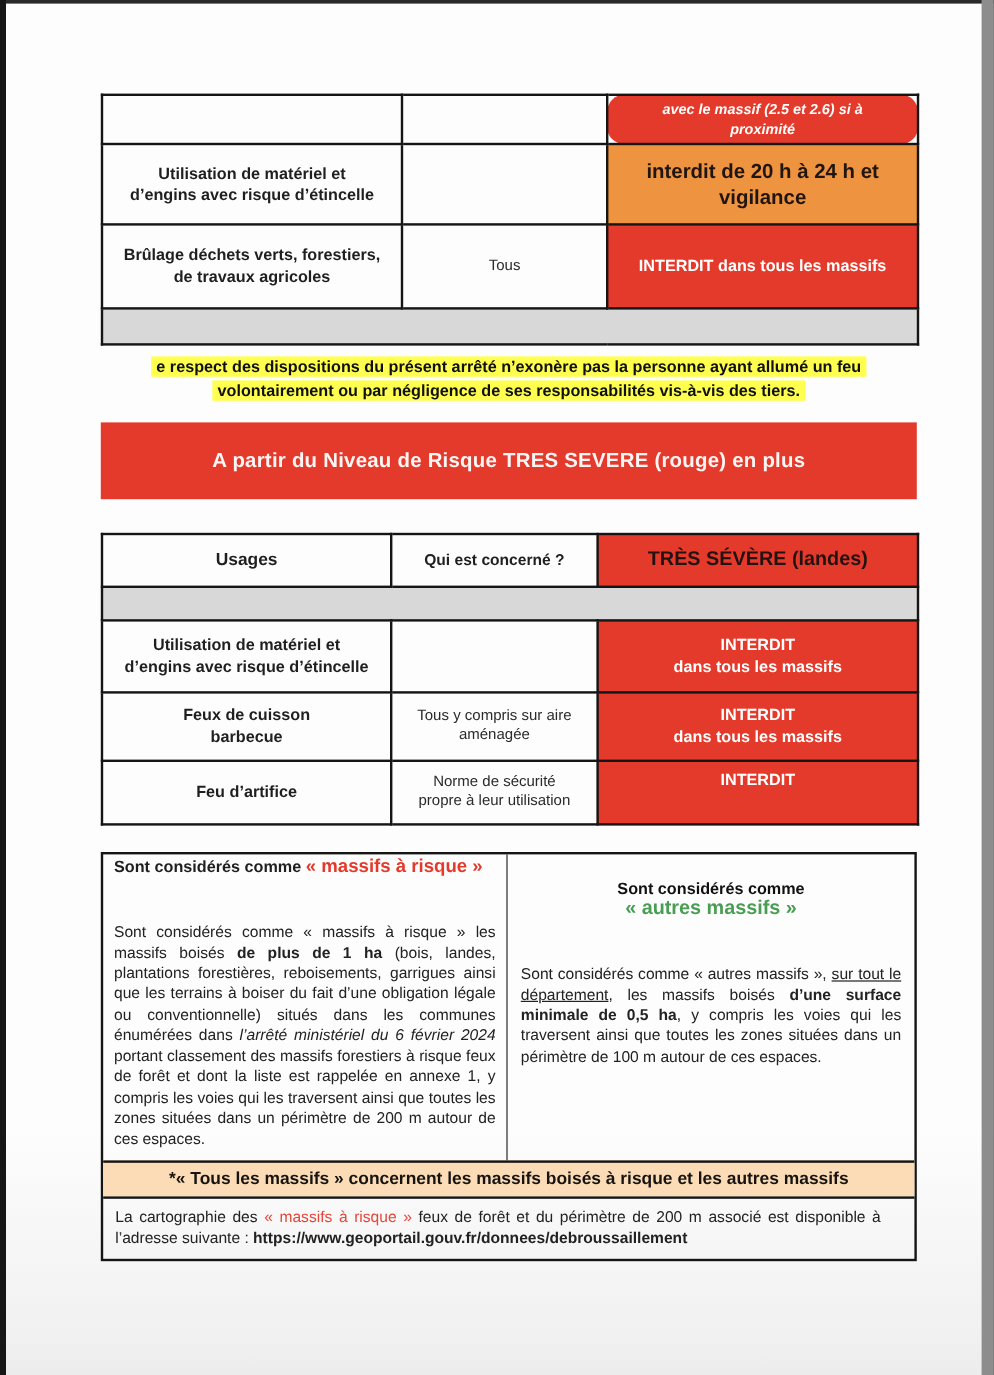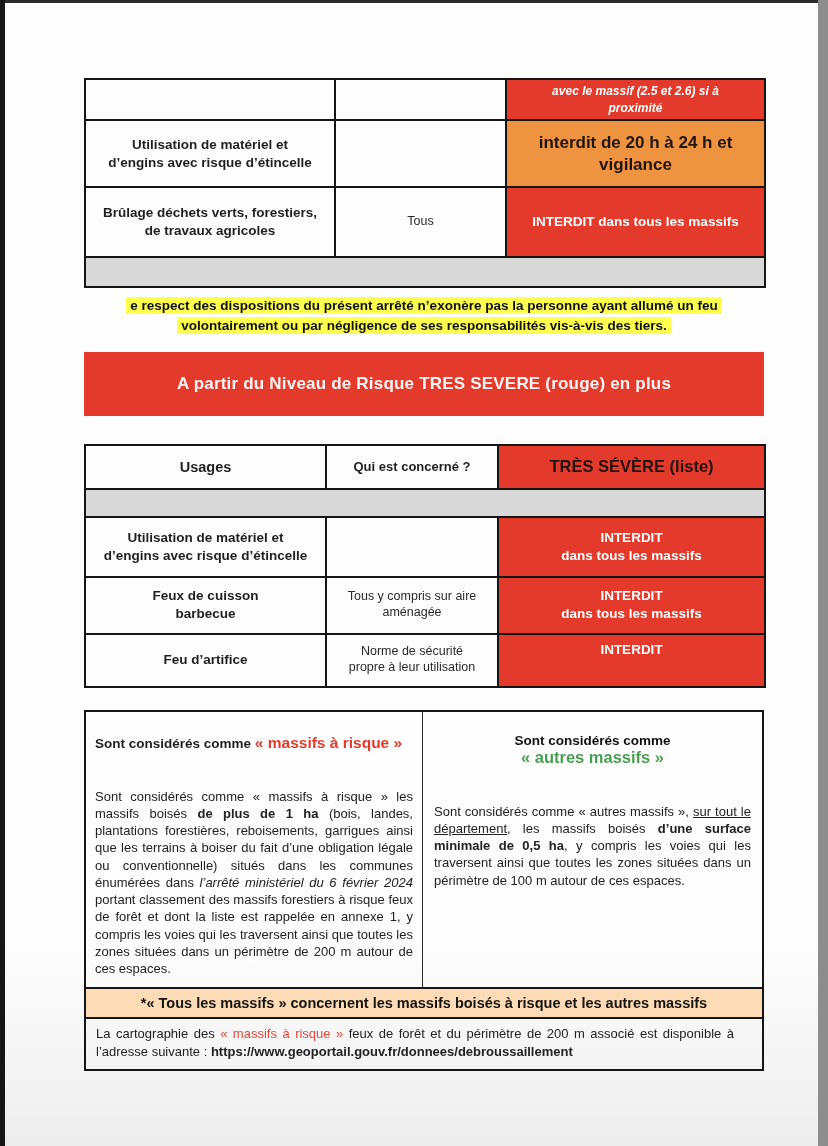--- a/index.html
+++ b/index.html
@@ -15,41 +15,41 @@
   .edge-top{position:absolute;left:0;top:0;width:100%;height:3px;background:#2a2a2a;}
   .edge-right{position:absolute;right:0;top:0;width:10px;height:100%;background:#8d8d8d;}
   .content{position:absolute;left:84px;top:78px;width:680px;}
 
   table{border-collapse:collapse;table-layout:fixed;width:680px;}
   td{border:2px solid #151515;vertical-align:middle;padding:3px 8px;}
   .c-usage{font-weight:bold;text-align:center;font-size:13.5px;line-height:1.3;white-space:pre-line;}
   .c-who{text-align:center;font-size:12.5px;line-height:1.25;white-space:pre-line;color:#2a2a2a;}
   .c-red{background:#e43a2b;color:#ffffff;text-align:center;font-weight:bold;font-size:13.5px;line-height:1.3;}
   .c-red .line{display:block;}
-  .c-red-italic{background:#e43a2b;color:#fdfdfd;text-align:center;font-weight:bold;font-style:italic;font-size:12px;line-height:1.35;white-space:pre-line;}
+  .c-red-italic{background:#e43a2b;color:#fdfdfd;text-align:center;font-weight:bold;font-style:italic;font-size:12px;line-height:1.35;white-space:pre-line;border-radius:14px;}
   .c-orange{background:#ee9340;color:#201510;text-align:center;font-weight:bold;font-size:17px;line-height:1.25;white-space:pre-line;}
   .c-gray{background:#d8d8d8;height:26px;padding:0;}
   .t1 .c-gray{height:28px;}
   .c-top{vertical-align:top;padding-top:6px;}
 
   .hdr-usages{font-weight:bold;text-align:center;font-size:14.5px;}
   .hdr-who{font-weight:bold;text-align:center;font-size:13px;}
   .hdr-level{background:#e43a2b;color:#241210;text-align:center;font-weight:bold;font-size:16.5px;}
 
   .disclaimer{margin-top:8px;text-align:center;font-weight:bold;font-size:13.5px;line-height:1.5;color:#101010;}
   .disclaimer .hl{background:#ffff4f;padding:1px 4px;}
 
   .banner{margin-top:15px;height:64px;background:#e43a2b;display:flex;align-items:center;justify-content:center;}
   .banner span{color:#fdf5f4;font-weight:bold;font-size:17px;letter-spacing:.2px;}
 
   .t2{margin-top:28px;}
 
   .defs{margin-top:22px;border:2px solid #151515;}
   .defs-cols{display:flex;align-items:stretch;}
-  .defs-left{width:318px;padding:22px 9px 9px 9px;border-right:1px solid #2a2a2a;}
+  .defs-left{width:318px;padding:2px 9px 9px 9px;border-right:1px solid #2a2a2a;}
   .defs-right{flex:1;padding:7px 11px 9px 11px;}
   .def-head-left{font-size:13.5px;font-weight:bold;margin-bottom:2px;}
   .def-head-left .term{color:#e43a2b;font-size:15.5px;}
   .def-head-right{text-align:center;font-weight:bold;margin:14px 0 4px 0;}
   .def-head-right .prefix{display:block;font-size:13.5px;color:#111;}
   .def-head-right .term{display:block;font-size:16.5px;color:#4a9e53;}
   .def-body{font-size:13px;line-height:1.33;text-align:justify;color:#222;margin-top:36px;}
   .def-body .b{font-weight:bold;}
   .def-body .i{font-style:italic;}
   .def-body .u{text-decoration:underline;}
@@ -113,21 +113,21 @@
     <table class="t2">
       <colgroup>
           <col style="width:241px">
           <col style="width:172px">
           <col style="width:267px">
         </colgroup>
       <tbody>
           <tr style="height:44px;">
         <td class="hdr-usages">Usages</td>
         <td class="hdr-who">Qui est concerné ?</td>
-        <td class="hdr-level">TRÈS SÉVÈRE (liste)</td>
+        <td class="hdr-level">TRÈS SÉVÈRE (landes)</td>
       </tr>
       <tr>
         <td class="c-gray" colspan="3"></td>
       </tr>
       <tr style="height:60px;">
         <td class="c-usage">Utilisation de matériel et
 d’engins avec risque d’étincelle</td>
         <td class="c-who"></td>
         <td class="c-red">
           <span class="line">INTERDIT</span>

